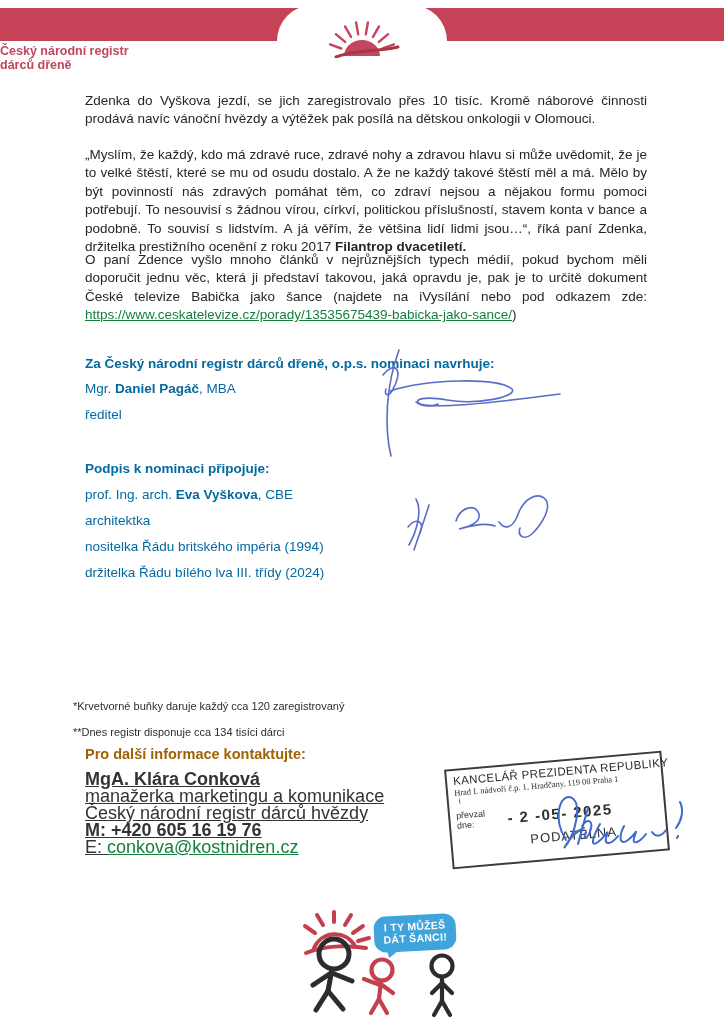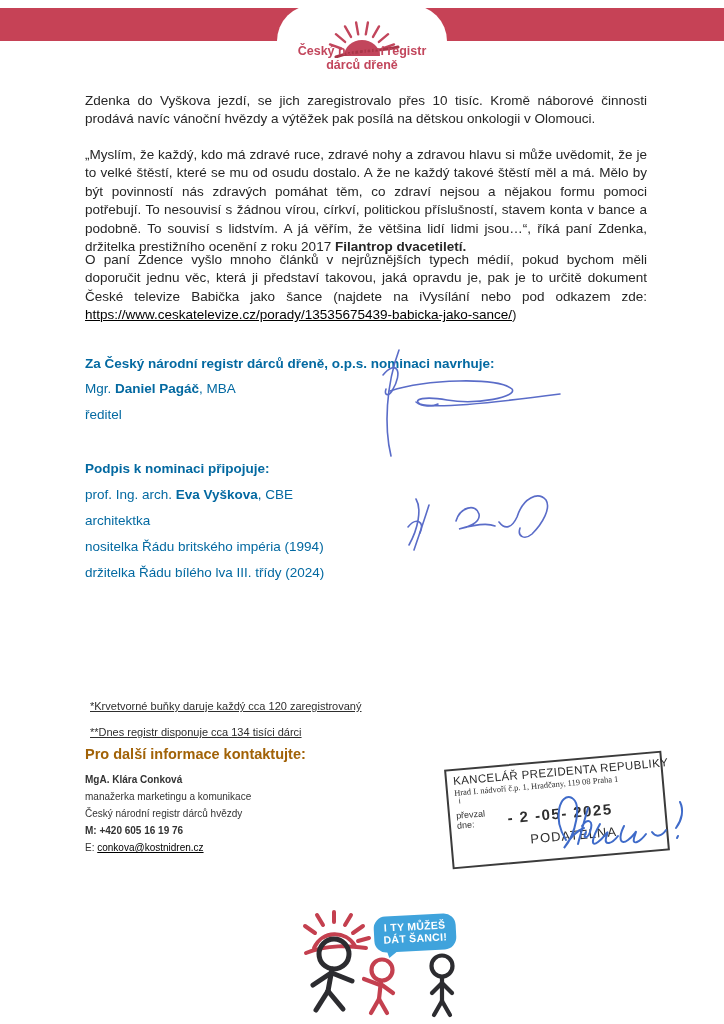--- a/index.html
+++ b/index.html
@@ -7,33 +7,33 @@
   .page {
     position:relative; width:724px; height:1024px; margin:0 auto;
     background:#ffffff; overflow:hidden;
     font-family:"Liberation Sans", sans-serif; color:#2b2b2b;
   }
   
   .band { position:absolute; left:0; right:0; top:8px; height:33px; background:#c64256; z-index:1; }
   .dome { position:absolute; left:50%; transform:translateX(-50%); top:5px; width:170px; height:36px;
           background:#ffffff; border-radius:90px 90px 0 0; z-index:2; }
   .sun-svg { position:absolute; left:50%; transform:translateX(-50%); top:6px; z-index:3; }
-  .org-name { position:absolute; left:0; right:0; top:44px; text-align:center; z-index:3;
+  .org-name { position:absolute; left:0; right:0; top:44px; text-align:left; z-index:3;
               color:#c2465c; font-weight:bold; font-size:12.5px; line-height:14px; }
   
   .para { position:absolute; left:85px; width:562px; font-size:13.5px; line-height:18.4px;
           text-align:justify; color:#262626; }
   .b { font-weight:bold; }
-  .link { color:#000000; text-decoration:underline; cursor:pointer; }
+  .link { color:#15803d; text-decoration:underline; cursor:pointer; }
   .line { position:absolute; left:85px; font-size:13.5px; color:#0369a1; white-space:nowrap; }
   .sig-svg { position:absolute; pointer-events:none; }
   
-  .footnote { position:absolute; left:90px; font-size:11px; color:#2e2e2e;text-decoration:underline; }
+  .footnote { position:absolute; left:73px; font-size:11px; color:#2e2e2e; }
   .contact-heading { position:absolute; left:85px; font-size:14.5px; font-weight:bold; color:#a16207; }
-  .contact { position:absolute; left:85px; font-size:10px; line-height:17px; color:#333; }
+  .contact { position:absolute; left:85px; font-size:18px; line-height:17px; color:#333;text-decoration:underline; }
   
   .stamp { position:absolute; left:448px; top:760px; width:218px; height:100px;
            border:2px solid #3b3b3b; transform:rotate(-5deg); color:#2e2e2e;
            padding:4px 6px 3px 6px; background:rgba(255,255,255,0.6); }
   .stamp-l1 { font-size:11.5px; letter-spacing:0.4px; white-space:nowrap; color:#2b2b2b; }
   .stamp-l2 { font-family:"Liberation Serif", serif; font-size:8.5px; white-space:nowrap; margin-top:1px; }
   .stamp-row { display:flex; align-items:flex-start; margin-top:6px; }
   .stamp-recv { font-size:9px; line-height:9.5px; }
   .stamp-mark { font-size:8px; line-height:8px; margin-left:4px; }
   .stamp-date { font-size:15px; font-weight:bold; letter-spacing:1.5px; margin-left:22px; margin-top:2px; white-space:nowrap; }

